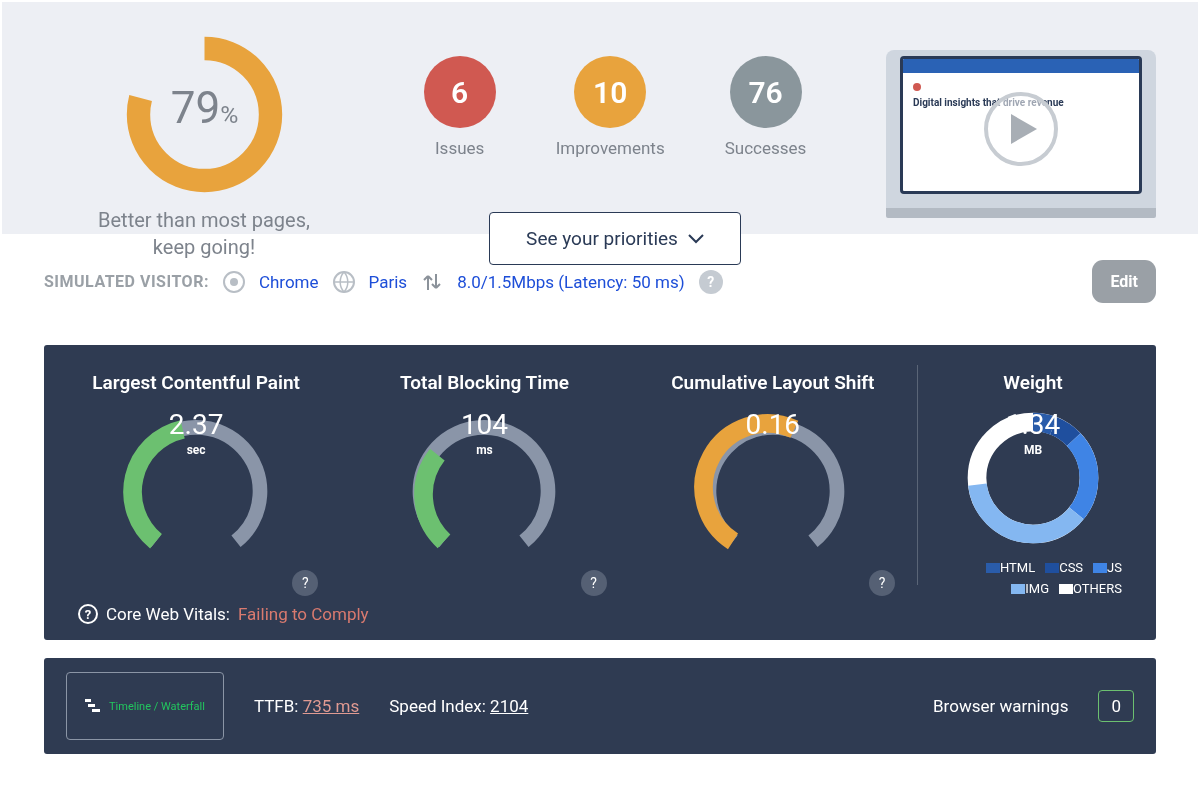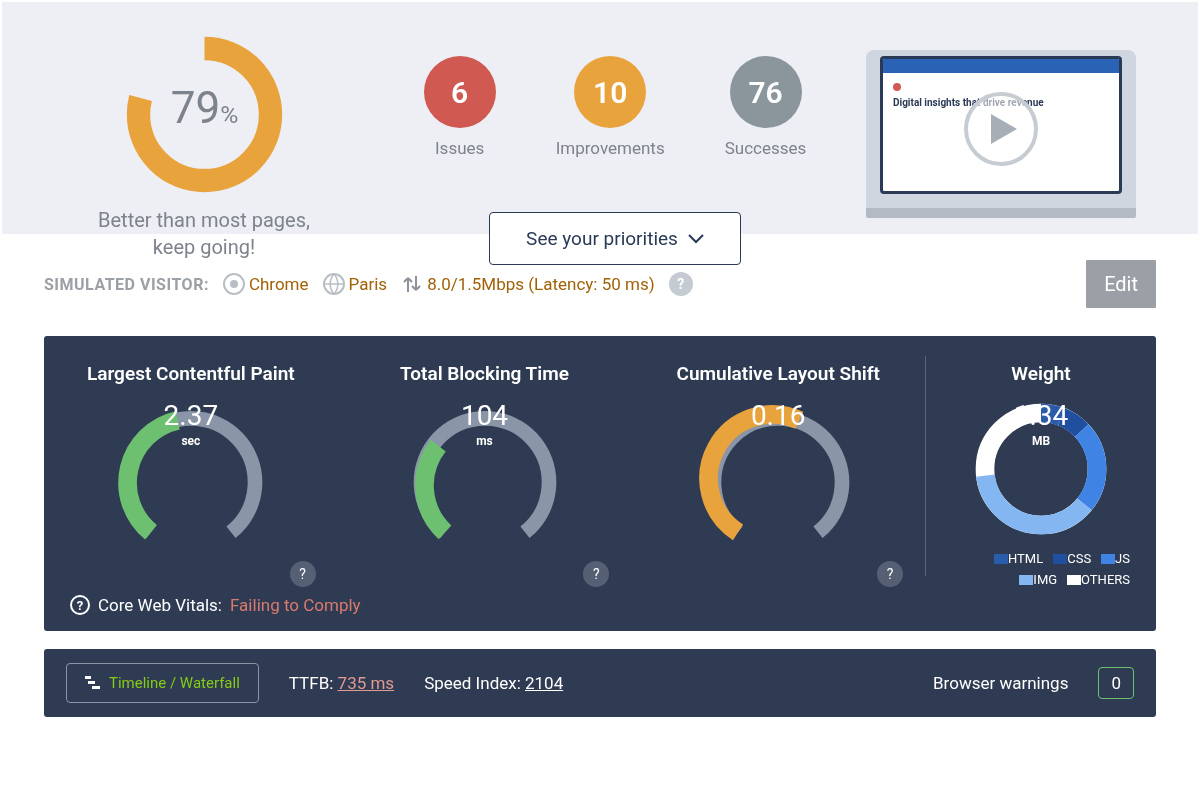--- a/index.html
+++ b/index.html
@@ -10,57 +10,57 @@
 .score-txt{font-size:20px;color:#7d838c;line-height:1.35}
 .mid-col{flex:1;display:flex;flex-direction:column;align-items:center}
 .bubbles{display:flex;gap:60px;margin-top:24px}
 .bubble{display:flex;flex-direction:column;align-items:center}
 .bcircle{width:72px;height:72px;border-radius:50%;display:flex;align-items:center;justify-content:center;font-size:30px;font-weight:600;color:#fff}
 .biss{background:#d05951}
 .bimp{background:#e8a33d}
 .bsuc{background:#8a969c}
 .blabel{margin-top:10px;font-size:17px;color:#7d838c}
 .priorities-btn{margin-top:54px;border:1px solid #2a3a56;border-radius:4px;background:#fff;color:#2a3a56;padding:14px 36px;font-size:19px;cursor:pointer;display:flex;align-items:center;gap:10px}
-.prev-col{width:290px;display:flex;align-items:flex-start;padding-top:18px}
+.prev-col{width:290px;display:flex;align-items:flex-start;justify-content:flex-end;padding-top:18px}
 .laptop{width:270px;height:168px;background:#cfd6df;border-radius:8px 8px 2px 2px;position:relative;border-bottom:10px solid #b3bac3}
 .laptop-screen{position:absolute;top:6px;left:14px;right:14px;bottom:14px;background:#fff;border:3px solid #2a3a56;border-radius:4px;overflow:hidden}
 .ls-top{height:14px;background:#2a62b5}
 .ls-body{padding:10px;font-size:10px;color:#2a3a56;font-weight:700;line-height:1.15}
 .play{position:absolute;top:50%;left:50%;width:74px;height:74px;margin:-37px 0 0 -37px;border-radius:50%;background:rgba(255,255,255,.55);display:flex;align-items:center;justify-content:center;border:4px solid #c7ccd2;cursor:pointer}
 .play svg{margin-left:6px}
 
 .simbar{display:flex;align-items:center;padding:26px 42px 24px;gap:14px}
 .simlbl{color:#9aa0a6;font-weight:700;letter-spacing:.5px;font-size:16px}
-.simitem{display:flex;align-items:center;gap:4px;color:#a16207;font-size:17px}
+.simitem{display:flex;align-items:center;gap:14px;color:#1d4ed8;font-size:17px}
 .simspacer{flex:1}
-.btn-gray{background:#9aa0a6;color:#fff;border:none;border-radius:1px;padding:12px 18px;font-size:20px;font-weight:400;cursor:pointer}
+.btn-gray{background:#9aa0a6;color:#fff;border:none;border-radius:11px;padding:12px 18px;font-size:16px;font-weight:700;cursor:pointer}
 .btn-gray.pad{padding:12px 22px}
 .helpdot{width:24px;height:24px;border-radius:50%;background:#c5cbd2;color:#fff;font-size:14px;font-weight:700;display:flex;align-items:center;justify-content:center;cursor:pointer}
 
-.panel{background:#2f3b52;margin:4px 42px;border-radius:3px;color:#fff;padding:26px 0 16px;display:flex;flex-direction:column}
+.panel{background:#2f3b52;margin:18px 42px;border-radius:3px;color:#fff;padding:26px 8px 16px;display:flex;flex-direction:column}
 .metrics{display:flex}
 .mcol{flex:1;text-align:center;position:relative}
 .msep{border-left:1px solid #5a6577;height:220px;margin-top:-6px}
 .mtitle{font-size:19px;font-weight:600;margin-bottom:14px}
 .gauge-wrap{position:relative;width:160px;height:160px;margin:0 auto}
 .gval{position:absolute;inset:0;display:flex;flex-direction:column;align-items:center;justify-content:flex-start}
 .gnum{font-size:28px;font-weight:400}
 .gunit{font-size:12px;font-weight:700;margin-top:2px}
 .mhelp{position:absolute;right:22px;bottom:0;width:26px;height:26px;border-radius:50%;background:#556074;color:#fff;font-size:14px;display:flex;align-items:center;justify-content:center;cursor:pointer}
 
 .wlegend{display:flex;flex-wrap:wrap;justify-content:flex-end;gap:6px 10px;padding:0 26px;margin-top:12px;font-size:13px}
 .wlegend span{display:flex;align-items:center;gap:0}
 .sw{width:14px;height:10px}
 
 .cwv{padding:8px 26px 0;font-size:17px;display:flex;align-items:center;gap:8px}
 .cwv .q{width:20px;height:20px;border:2px solid #fff;border-radius:50%;display:flex;align-items:center;justify-content:center;font-size:13px;font-weight:700}
 .cwv-status{color:#d97a6f}
 
 .footer{background:#2f3b52;margin:18px 42px 0;border-radius:3px;color:#fff;display:flex;align-items:center;padding:14px 22px;gap:30px}
-.tlbtn{border:1px solid #8b95a6;background:transparent;color:#84cc16;border-radius:4px;padding:10px 18px;font-size:15px;display:flex;align-items:center;gap:8px;cursor:pointer}
+.tlbtn{border:1px solid #8b95a6;background:transparent;color:#22c55e;border-radius:4px;padding:26px 18px;font-size:11px;display:flex;align-items:center;gap:8px;cursor:pointer}
 .ftxt{font-size:17px}
 .ttfb-val{color:#e09a92;text-decoration:underline}
 .si-val{text-decoration:underline}
 .fspacer{flex:1}
 .bwcount{border:1.5px solid #6cc070;border-radius:4px;padding:5px 12px;font-size:17px}
 </style>
 </head>
 <body>
 
 <div class="hero">

